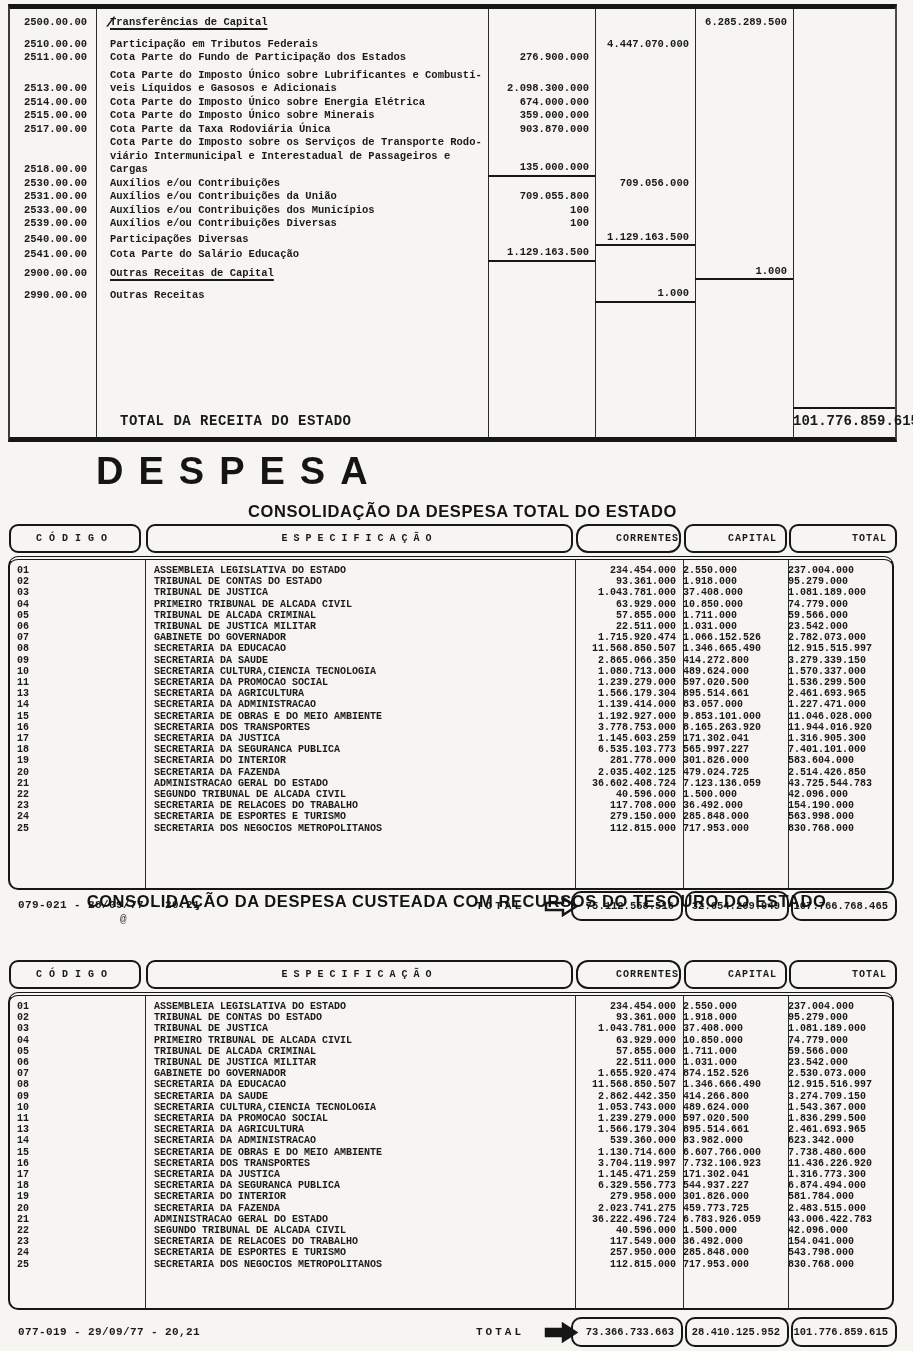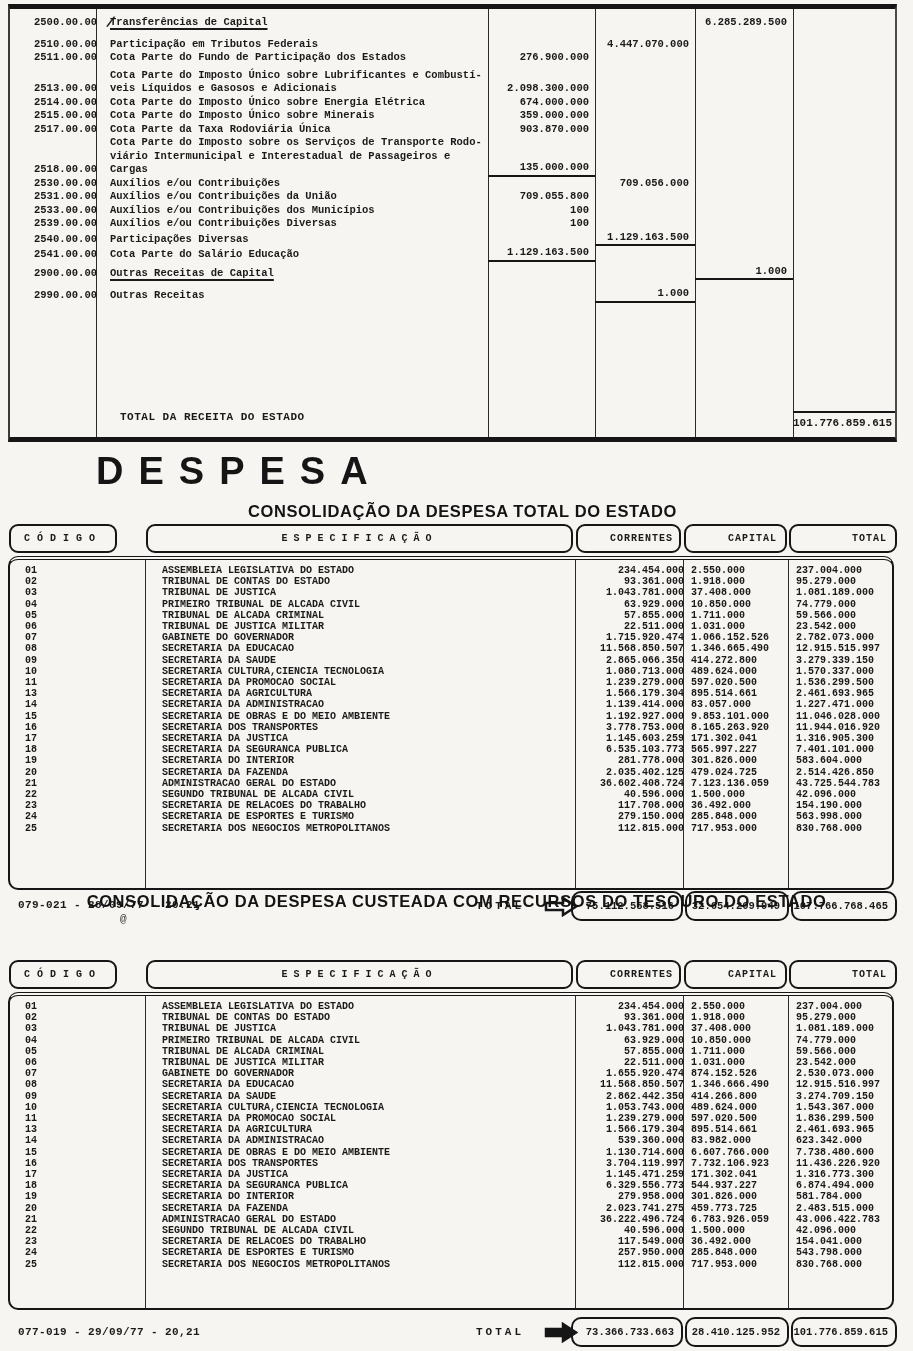--- a/index.html
+++ b/index.html
@@ -13,28 +13,28 @@
   
   .receipt {
     position:absolute; left:8px; top:4px; width:889px; height:438px;
     border-top:5px solid #161616; border-bottom:5px solid #161616;
     border-left:2px solid #3a3a3a; border-right:2px solid #4a4a4a;
   }
   .rv { position:absolute; top:0; bottom:0; width:1px; background:#2c2c2c; }
   .rv1{left:86px;} .rv2{left:478px;} .rv3{left:585px;} .rv4{left:685px;} .rv5{left:783px;}
   .receipt-rows { position:absolute; top:7px; left:0; right:0; }
   .rrow { display:flex; align-items:flex-end; font-size:10.5px; line-height:13.5px; font-weight:bold; }
-  .rcode { width:86px; padding-left:24px; white-space:nowrap; }
+  .rcode { width:86px; padding-left:14px; white-space:nowrap; }
   .rdesc { width:392px; padding-left:14px; padding-right:6px; white-space:pre-line; }
   .rval { text-align:right; padding-right:6px; }
   .rv-a{width:107px;} .rv-b{width:100px;} .rv-c{width:98px;text-align:right;} .rv-d{width:102px;}
   .vul { border-bottom:2px solid #161616; }
   .dul { text-decoration:underline; text-underline-offset:3px; text-decoration-thickness:1.5px; }
-  .rtotal { position:absolute; bottom:8px; left:0; right:0; display:flex; 
-            font-size:11px; font-weight:bold; }
+  .rtotal { position:absolute; bottom:8px; left:0; right:0; display:flex; align-items:flex-end;
+            font-size:14px; font-weight:bold; }
   .rtotal .lbl { width:478px; padding-left:110px; letter-spacing:0.5px; }
   .rtotal .rv-d { border-top:2px solid #161616; padding-top:4px; }
   .hand-mark { position:absolute; left:96px; top:6px; font-size:15px; font-weight:bold; color:#222;
                transform:rotate(8deg); }
   .hand-at { position:absolute; left:120px; top:913px; font-size:11px; color:#3c3c3c; }
   
   .despesa {
     position:absolute; left:96px; top:450px;
     font-family:"Liberation Sans",sans-serif; font-size:38px; font-weight:900;
     letter-spacing:15px; color:#151515;
@@ -42,32 +42,32 @@
   .sec-title {
     position:absolute; left:0; width:913px; text-align:center;
     font-family:"Liberation Sans",sans-serif; font-weight:bold; font-size:16.5px;
     letter-spacing:0.6px; color:#141414;
   }
   .t1-title { top:502px;padding-left:12px; } .t2-title { top:892px; }
   
   .exp-head { position:absolute; left:8px; width:889px; height:29px; font-weight:bold; font-size:10px; }
   .hb { position:absolute; top:0; height:29px; border:2px solid #161616; border-radius:9px;
         display:flex; align-items:center; background:transparent; }
-  .hb-code { left:1px;  width:108px; justify-content:center; letter-spacing:7px; }
+  .hb-code { left:1px;  width:132px; justify-content:center; letter-spacing:7px; }
   .hb-spec { left:138px; width:427px; justify-content:center; letter-spacing:6px; }
-  .hb-cur  { left:568px; width:105px; justify-content:flex-end; padding-right:6px; letter-spacing:1px; }
+  .hb-cur  { left:568px; width:105px; justify-content:flex-end; letter-spacing:1px;border-radius:12px; }
   .hb-cap  { left:676px; width:103px; justify-content:flex-end; padding-right:8px; letter-spacing:1px; }
   .hb-tot  { left:781px; width:108px; justify-content:flex-end; padding-right:8px; letter-spacing:1px; }
   .exp-body { position:absolute; left:8px; width:886px; border:2px solid #161616;
               border-top:4px double #161616; border-radius:10px; }
   .ev { position:absolute; top:0; bottom:0; width:1px; background:#2c2c2c; }
   .ev1{left:135px;} .ev2{left:565px;} .ev3{left:673px;} .ev4{left:778px;}
   .exp-rows { position:absolute; top:5px; left:0; right:0; }
   .erow { display:flex; font-size:10px; line-height:11.2px; font-weight:bold; white-space:nowrap; }
-  .e-code { width:135px; padding-left:7px;margin-left:8px; }
+  .e-code { width:135px; padding-left:7px; }
   .e-spec { width:430px; padding-left:9px; overflow:hidden; }
   .e-cur  { width:108px; text-align:right; padding-right:7px; }
   .e-cap  { width:105px; text-align:left; padding-right:7px; }
   .e-tot  { flex:1; text-align:left; padding-right:8px; }
   .body1 { top:556px; height:334px; } .body2 { top:992px; height:318px; }
   
   .tot-row { position:absolute; left:8px; width:889px; height:31px; font-weight:bold; }
   .tr1 { top:891px; } .tr2 { top:1317px; }
   .tot-label { position:absolute; left:468px; top:9px; font-size:11px; letter-spacing:3px; }
   .tot-arrow { position:absolute; left:536px; top:5px; width:34px; height:21px; }

